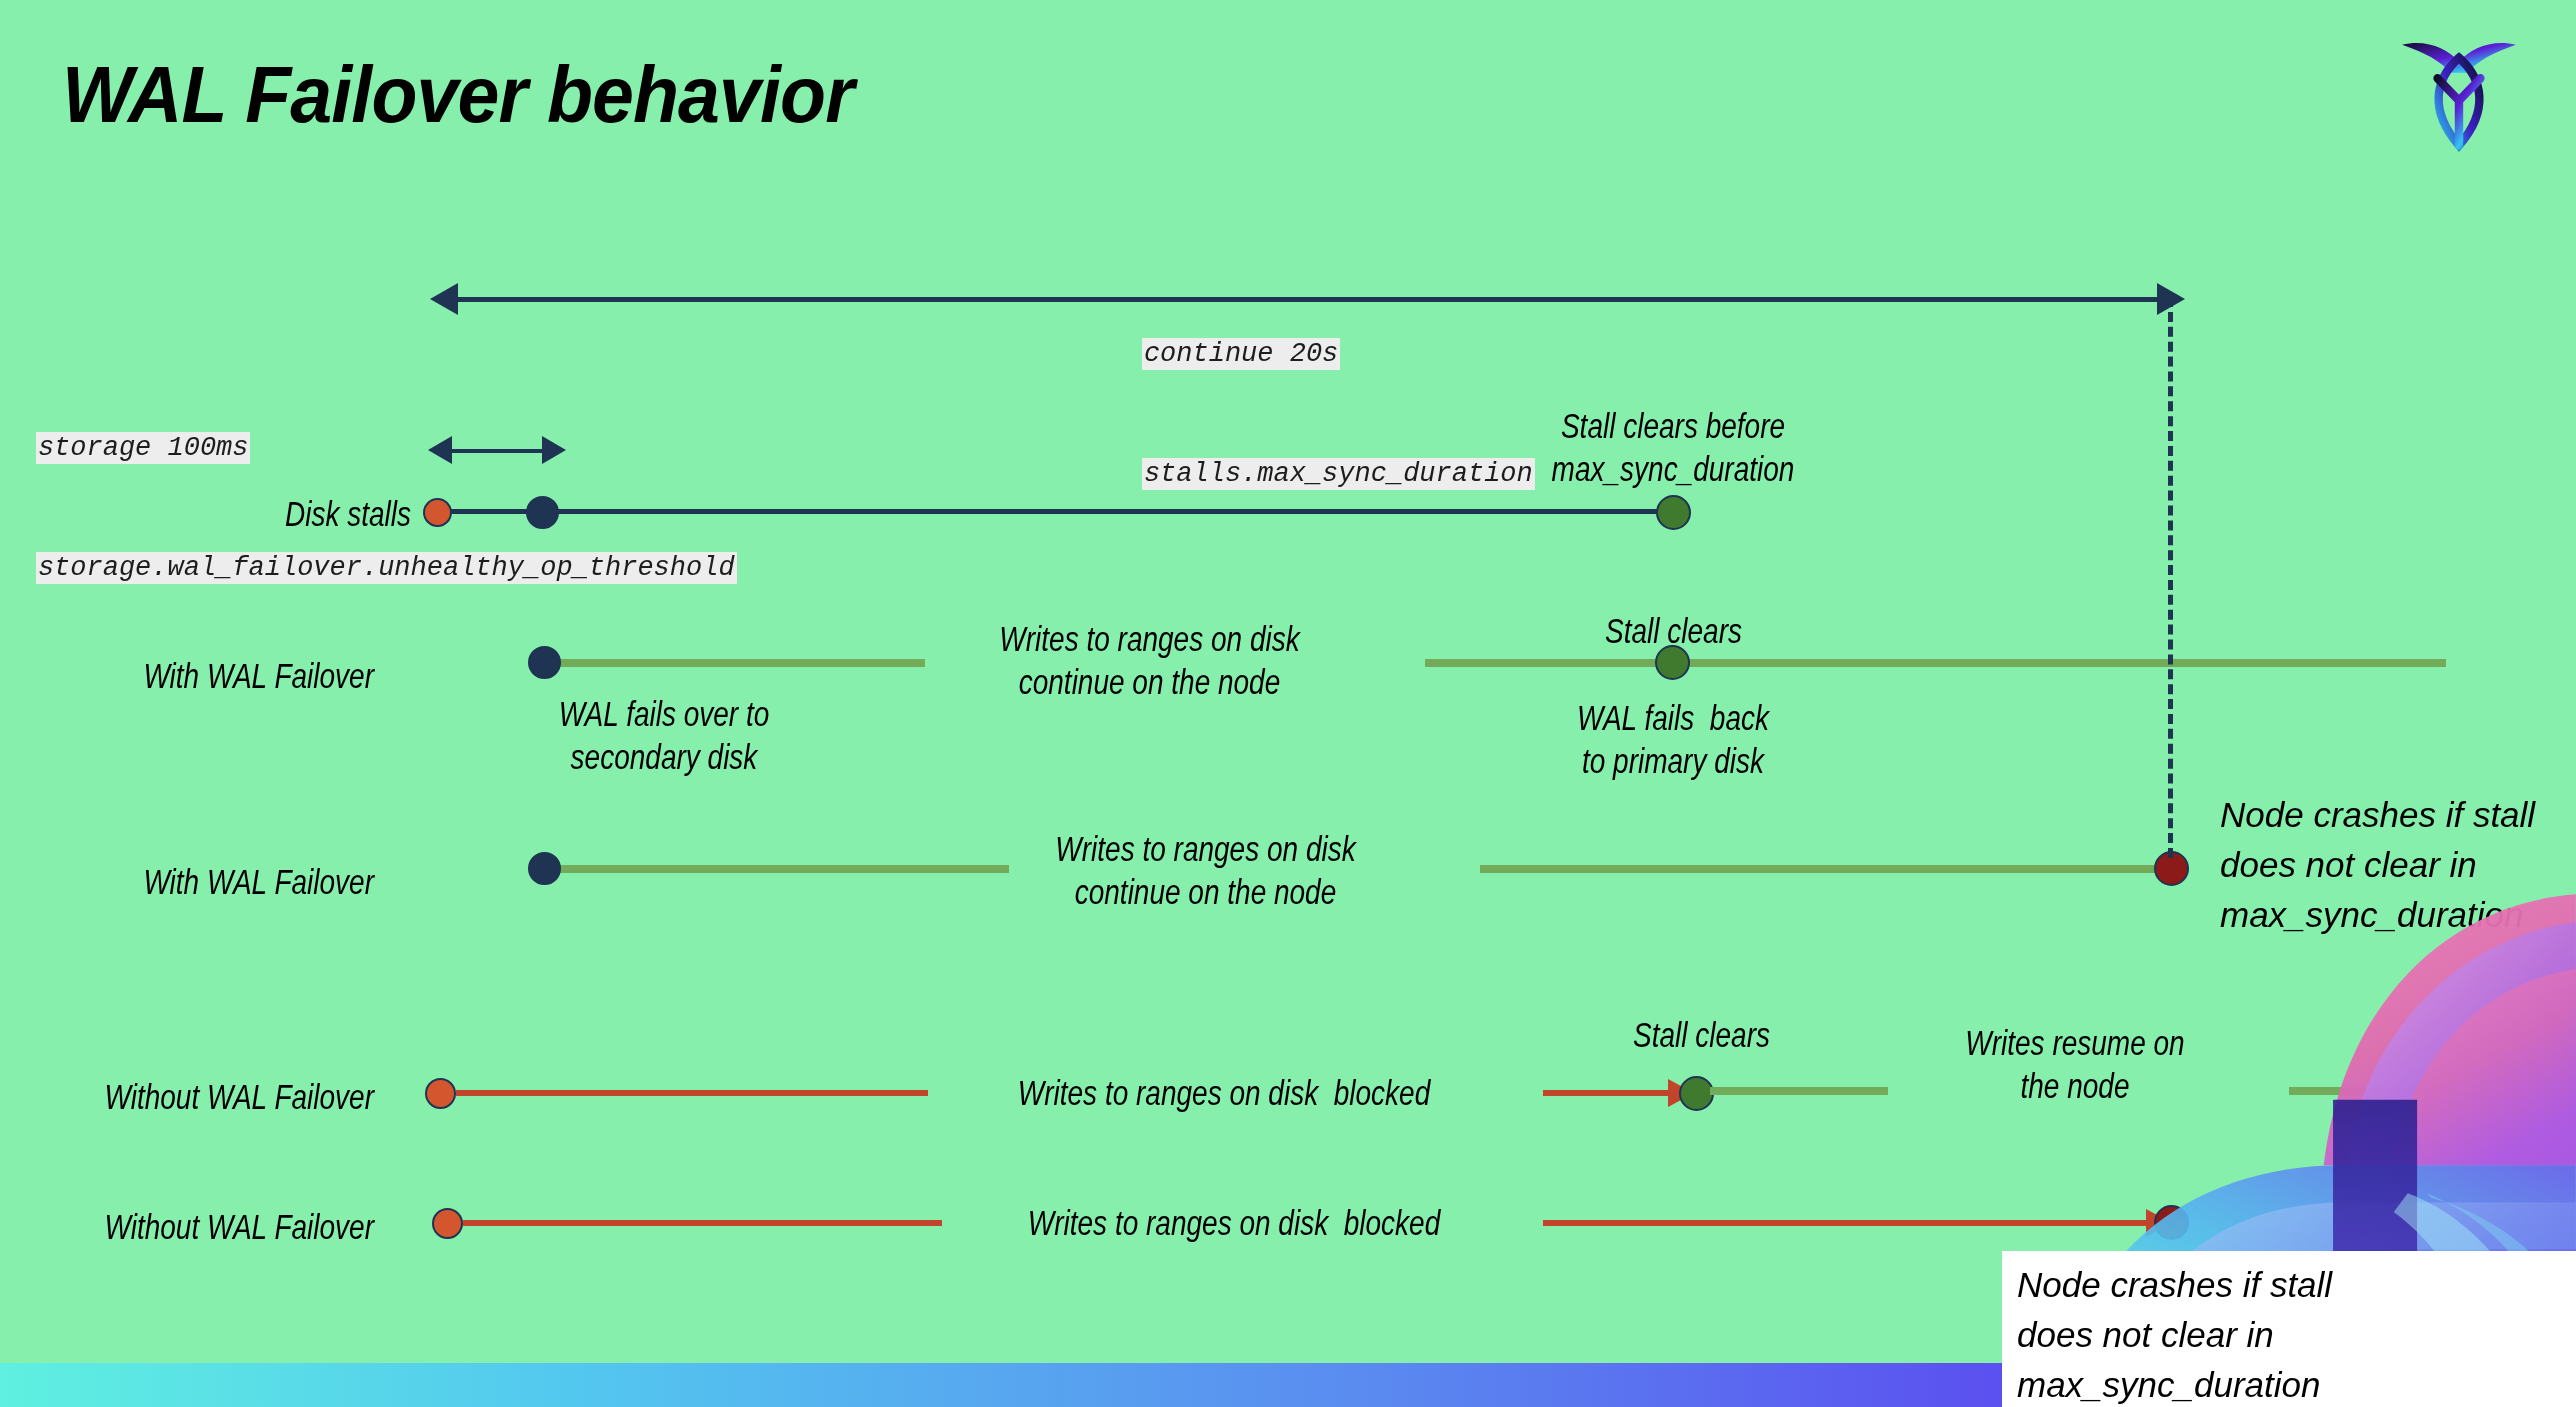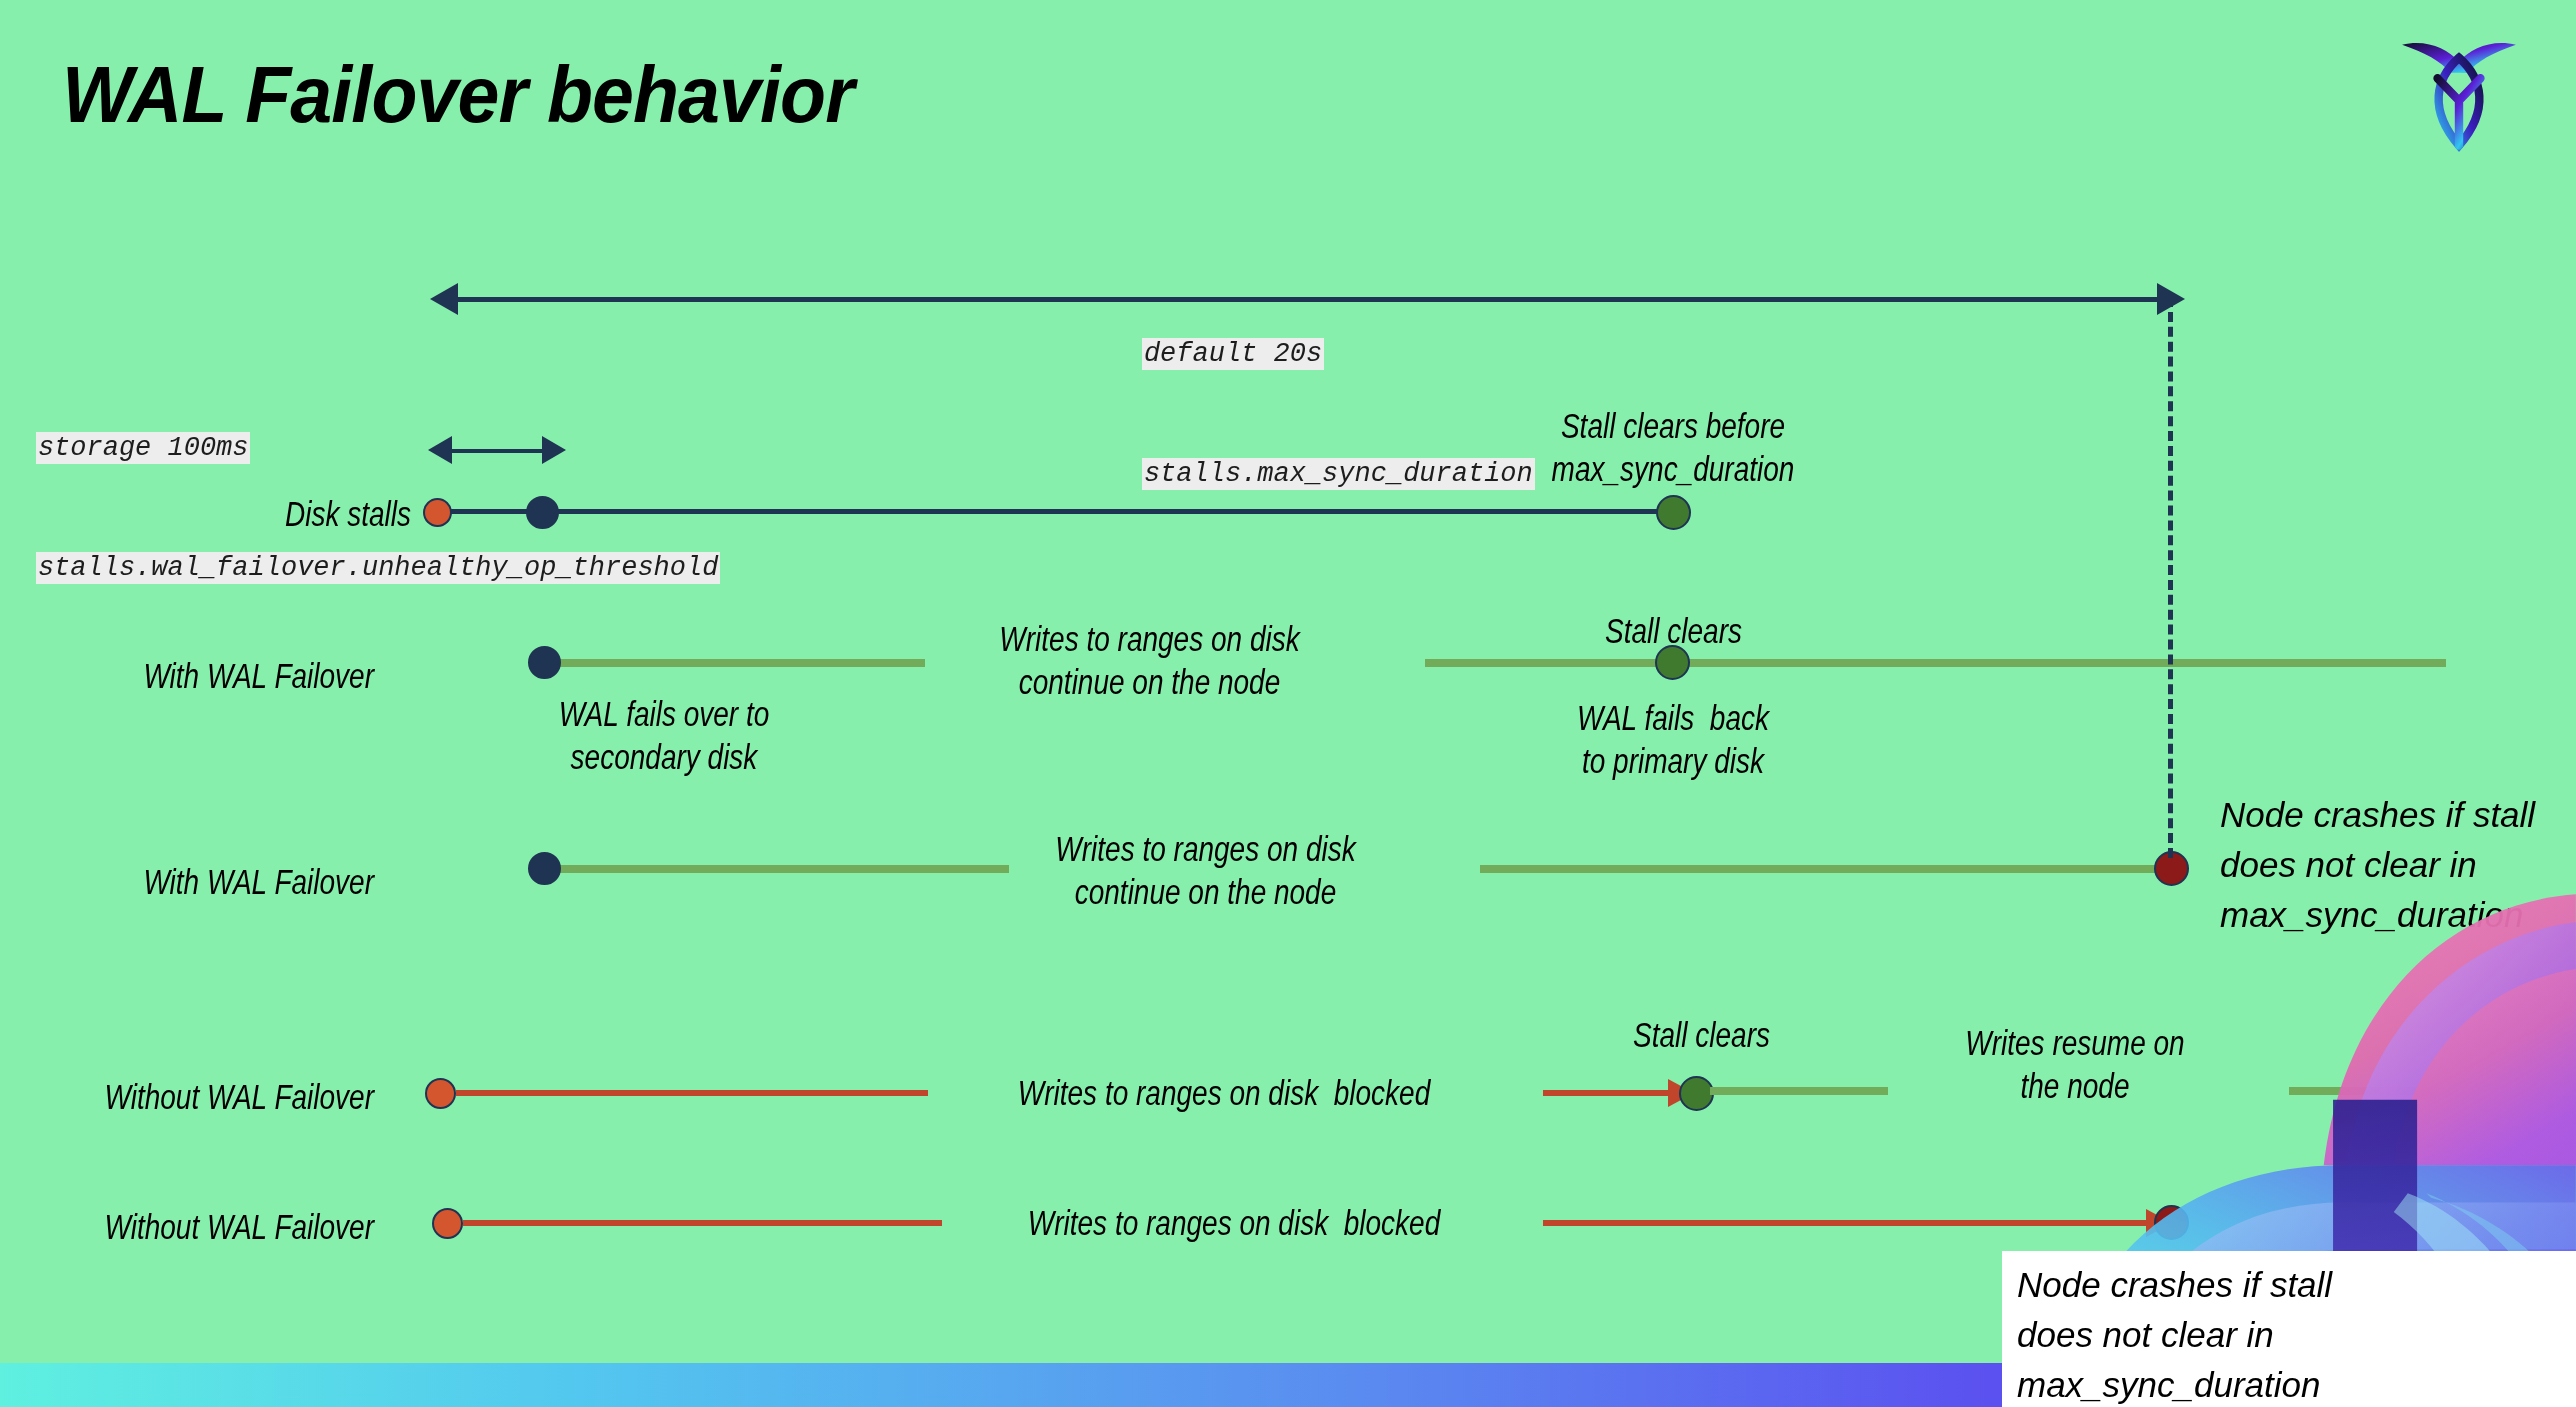--- a/index.html
+++ b/index.html
@@ -107,27 +107,27 @@
       <path d="M75 36 C100 58 108 92 75 130 C42 92 50 58 75 36 Z" fill="none" stroke="url(#lg2)" stroke-width="9"></path>
       <path d="M75 130 L75 82 L52 58 M75 82 L98 58" fill="none" stroke="url(#lg1)" stroke-width="9" stroke-linecap="round"></path>
     </svg>
   </div>
 
   <div class="ah left" style="left:430px;top:283px;"></div>
   <div class="hline navy" style="left:457px;top:297px;width:1700px;"></div>
   <div class="ah right" style="left:2157px;top:283px;"></div>
 
   <div class="code" style="left:1142px;top:254px;">
-    <div><span>default 20s</span></div>
+    <div><span>continue 20s</span></div>
     <div><span>stalls.max_sync_duration</span></div>
   </div>
 
   <div class="code" style="left:36px;top:348px;">
     <div><span>storage 100ms</span></div>
-    <div><span>stalls.wal_failover.unhealthy_op_threshold</span></div>
+    <div><span>storage.wal_failover.unhealthy_op_threshold</span></div>
   </div>
   <div class="ah left" style="left:428px;top:436px;border-top-width:14px;border-bottom-width:14px;border-right-width:24px;"></div>
   <div class="hline navy" style="left:451px;top:449px;width:93px;height:3.7px;"></div>
   <div class="ah right" style="left:542px;top:436px;border-top-width:14px;border-bottom-width:14px;border-left-width:24px;"></div>
 
   <div class="lbl right" style="left:37px;top:492px;width:374px;text-align:right;">Disk stalls</div>
   <div class="hline navy" style="left:437px;top:509px;width:1234px;"></div>
   <div class="dot orange" style="left:423px;top:498px;width:29px;height:29px;"></div>
   <div class="dot navy2" style="left:526px;top:496px;width:33px;height:33px;"></div>
   <div class="dot greendot" style="left:1656px;top:495px;width:35px;height:35px;"></div>

